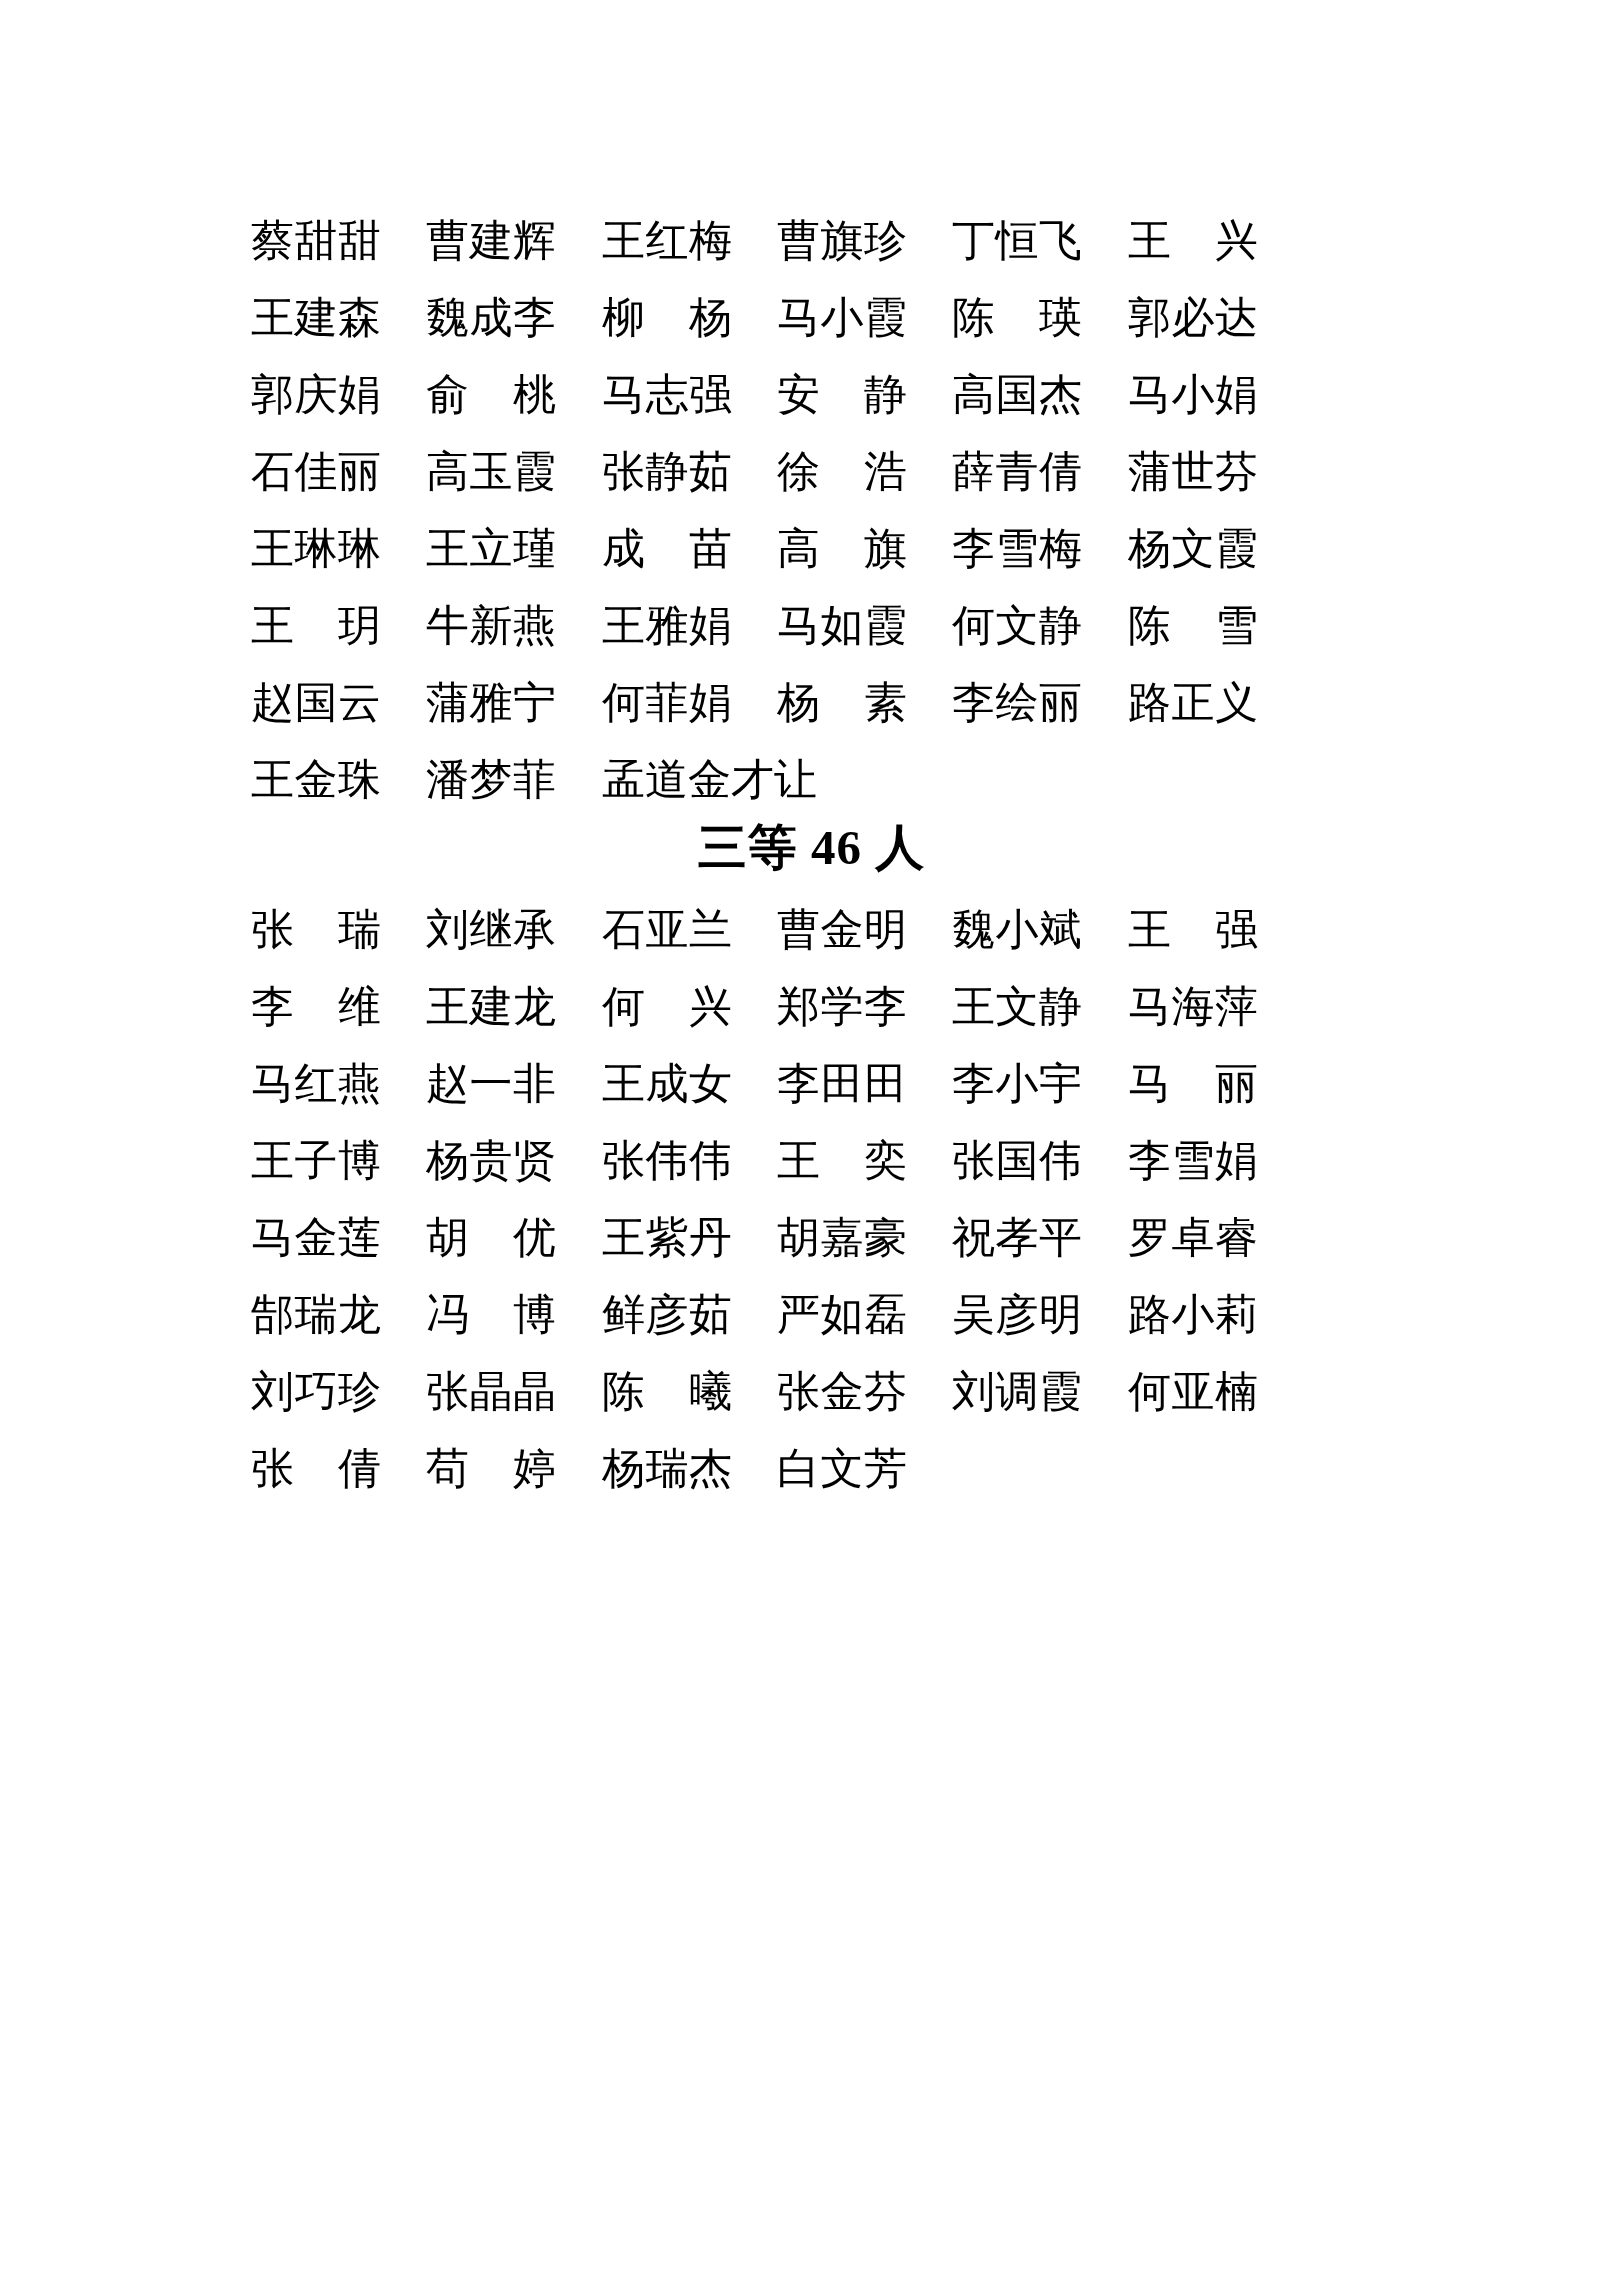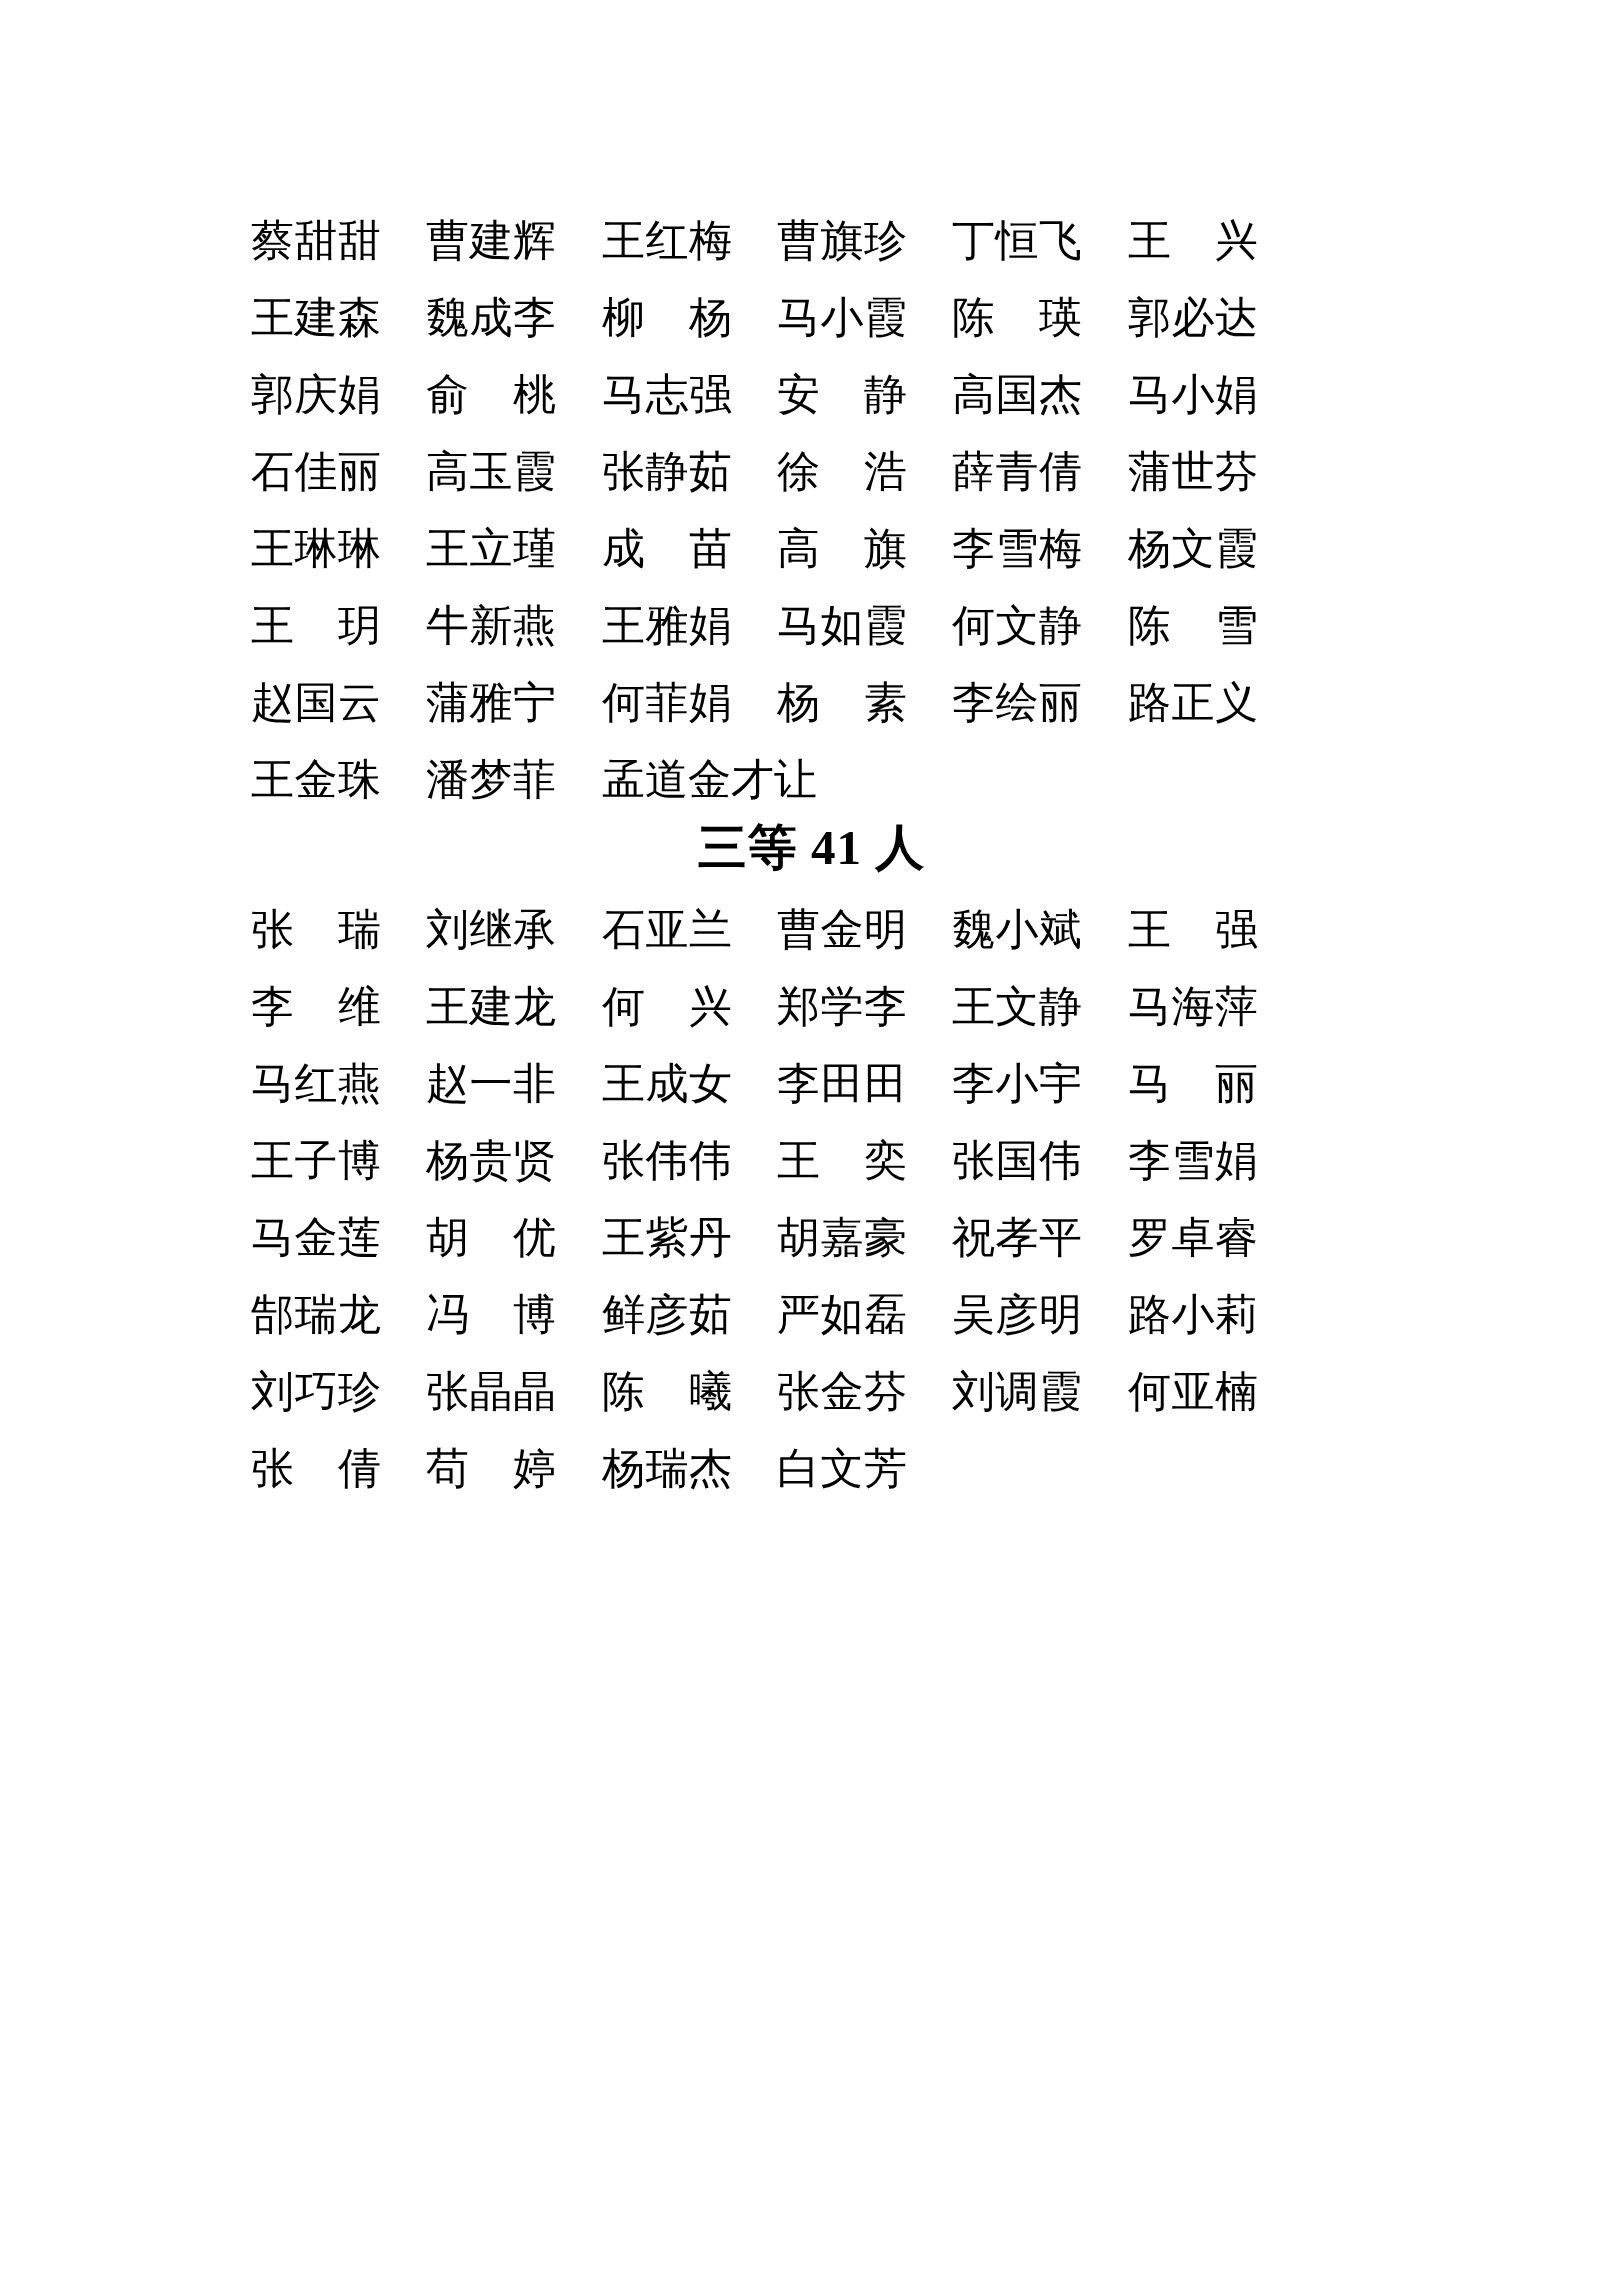--- a/index.html
+++ b/index.html
@@ -262,21 +262,21 @@
         <div class="name n5" style="left: 351px;">
           <span>孟</span>
           <span>道</span>
           <span>金</span>
           <span>才</span>
           <span>让</span>
         </div>
       </div>
     </div>
 
-  <div class="section-heading">三等 41 人</div>
+  <div class="section-heading">三等 46 人</div>
 
   <div class="name-group group-below">
       <div class="row">
         <div class="name n2" style="left: 0px;">
           <span>张</span>
           <span>瑞</span>
         </div>
         <div class="name n3" style="left: 175px;">
           <span>刘</span>
           <span>继</span>

